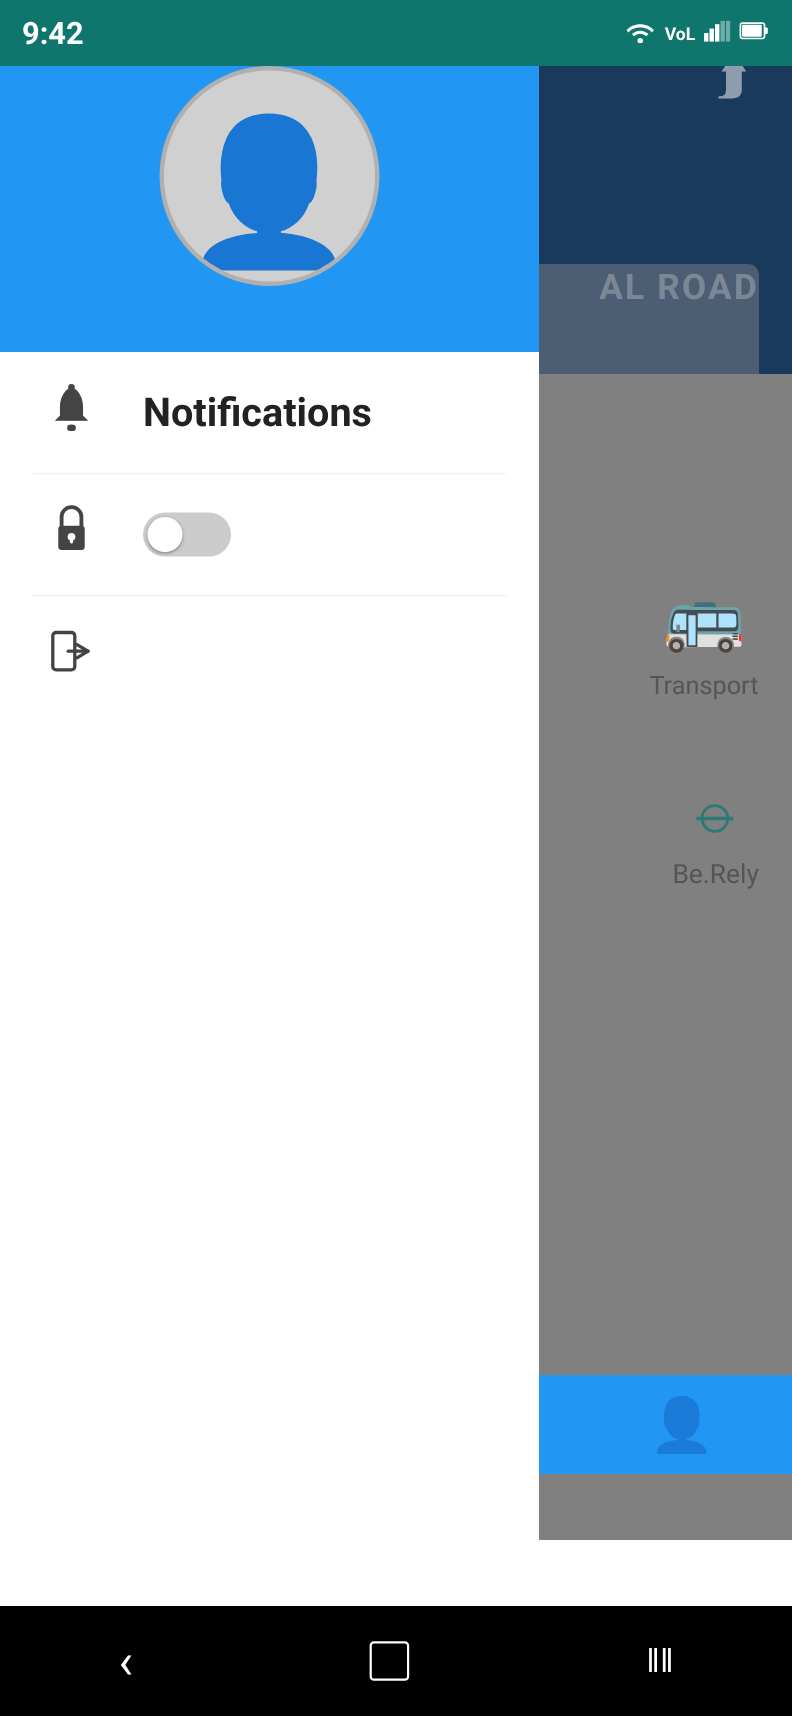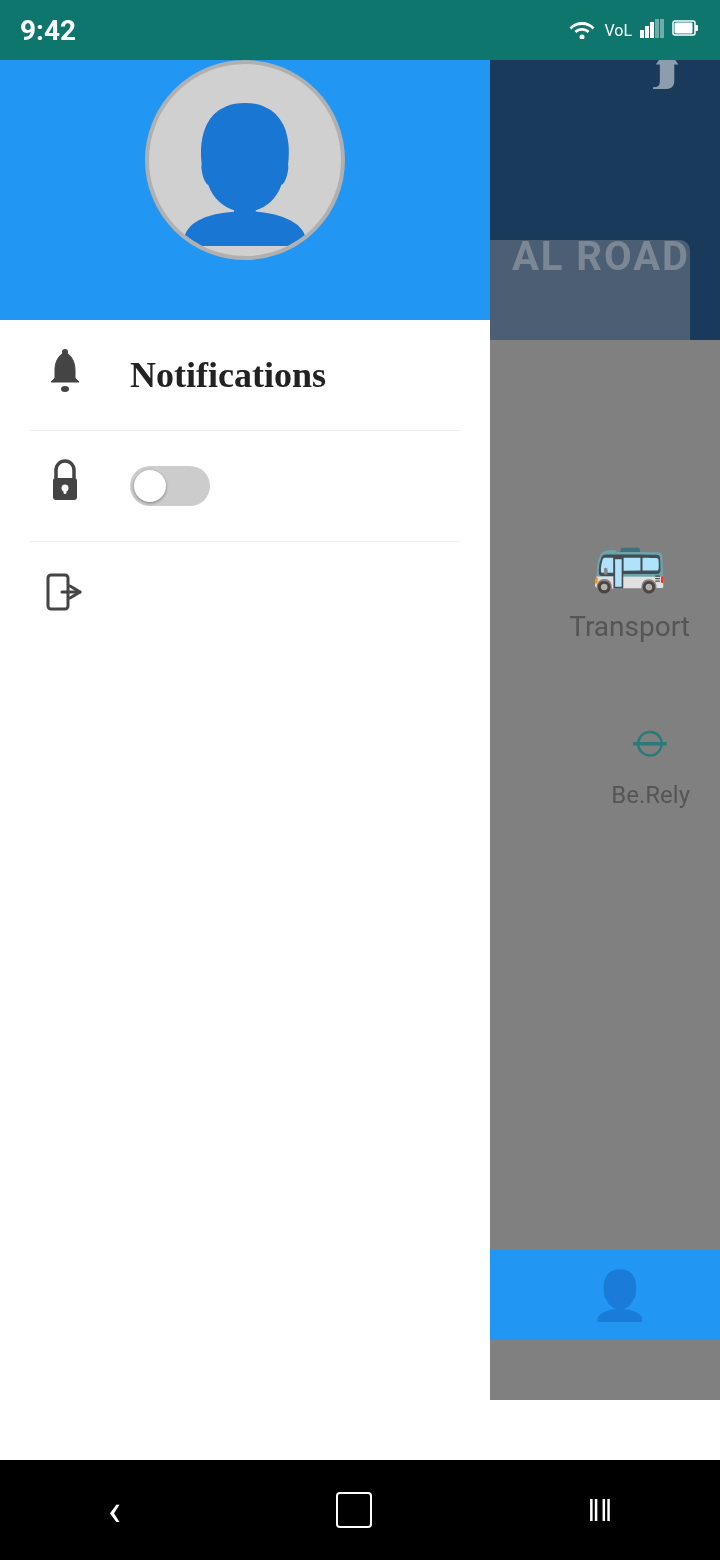--- a/index.html
+++ b/index.html
@@ -74,21 +74,21 @@
       right: 40px;
       color: rgba(255,255,255,0.5);
       font-size: 48px;
     }
 
     .bg-app-road-text {
       position: absolute;
       bottom: 60px;
       right: 30px;
       color: rgba(255,255,255,0.35);
-      font-size: 40px;
+      font-size: 32px;
       font-weight: bold;
       letter-spacing: 2px;
     }
 
     
     .bg-search-area {
       position: absolute;
       top: 240px;
       right: 30px;
       width: 220px;
@@ -125,21 +125,21 @@
       align-items: center;
       justify-content: center;
     }
 
     .bus-icon {
       font-size: 60px;
     }
 
     .bg-transport-label {
       color: #555;
-      font-size: 28px;
+      font-size: 23px;
       text-align: center;
     }
 
     
     .bg-berely {
       position: absolute;
       top: 360px;
       right: 30px;
       display: flex;
       flex-direction: column;
@@ -254,21 +254,20 @@
       padding: 0;
     }
 
     .menu-item {
       display: flex;
       align-items: center;
       padding: 0 40px;
       height: 110px;
       gap: 40px;
       cursor: pointer;
-      font-family: Liberation Serif, serif;
     }
 
     .menu-icon {
       font-size: 42px;
       color: #444;
       width: 50px;
       text-align: center;
     }
 
     .menu-label {
@@ -346,21 +345,21 @@
 <div class="status-bar" style="position:absolute;top:0;left:0;z-index:200;">
   <span class="status-time">9:42</span>
   <div class="status-icons">
     <span>
       <svg width="28" height="22" viewBox="0 0 28 22" fill="white">
         <path d="M14 5C9 5 4.5 7 1.5 10.5l2 2C5.5 9.5 9.5 8 14 8s8.5 1.5 10.5 4.5l2-2C23.5 7 19 5 14 5z"></path>
         <path d="M14 11c-3 0-5.5 1.2-7.5 3l2 2c1.5-1.5 3.4-2.3 5.5-2.3s4 .8 5.5 2.3l2-2C19.5 12.2 17 11 14 11z"></path>
         <circle cx="14" cy="20" r="2.5"></circle>
       </svg>
     </span>
-    <span style="font-size:16px;font-weight:normal;">VoL</span>
+    <span style="font-size:16px;font-weight:bold;">VoL</span>
     <span>
       <svg width="24" height="20" viewBox="0 0 24 20" fill="white">
         <rect x="0" y="12" width="4" height="8"></rect>
         <rect x="5" y="8" width="4" height="12"></rect>
         <rect x="10" y="4" width="4" height="16"></rect>
         <rect x="15" y="1" width="4" height="19" opacity="0.4"></rect>
         <rect x="20" y="1" width="4" height="19" opacity="0.4"></rect>
       </svg>
     </span>
     <span>

